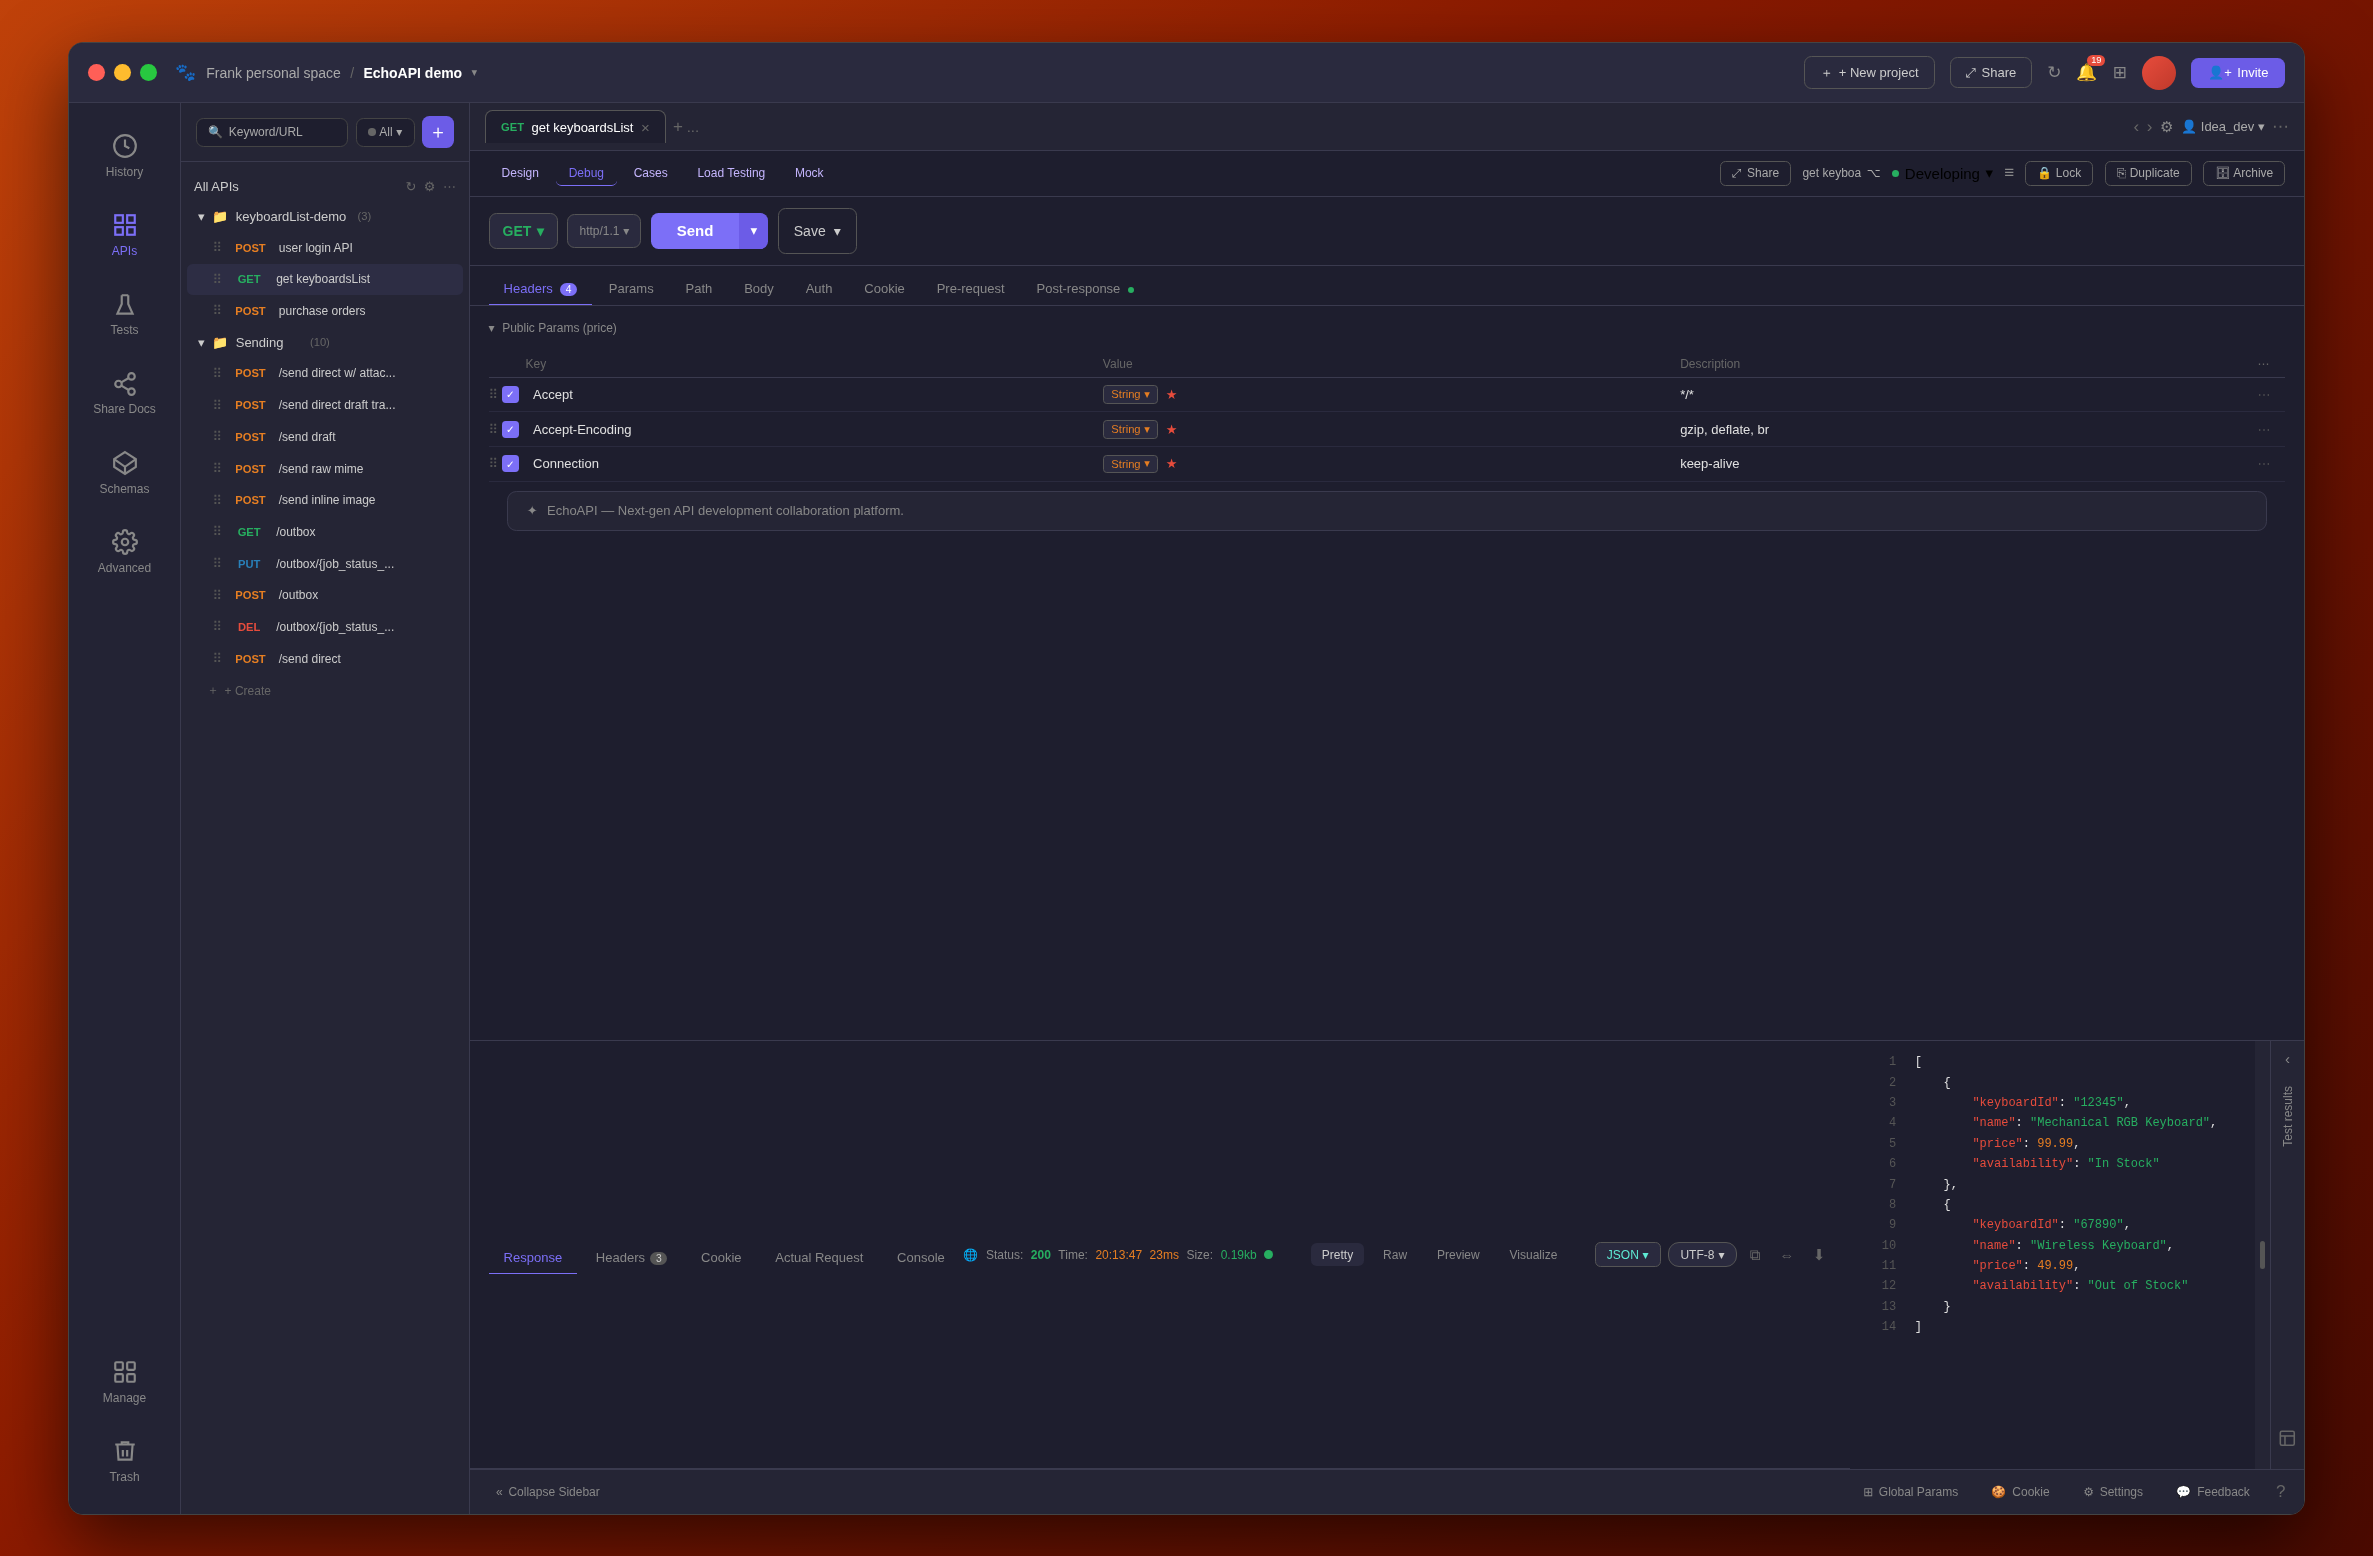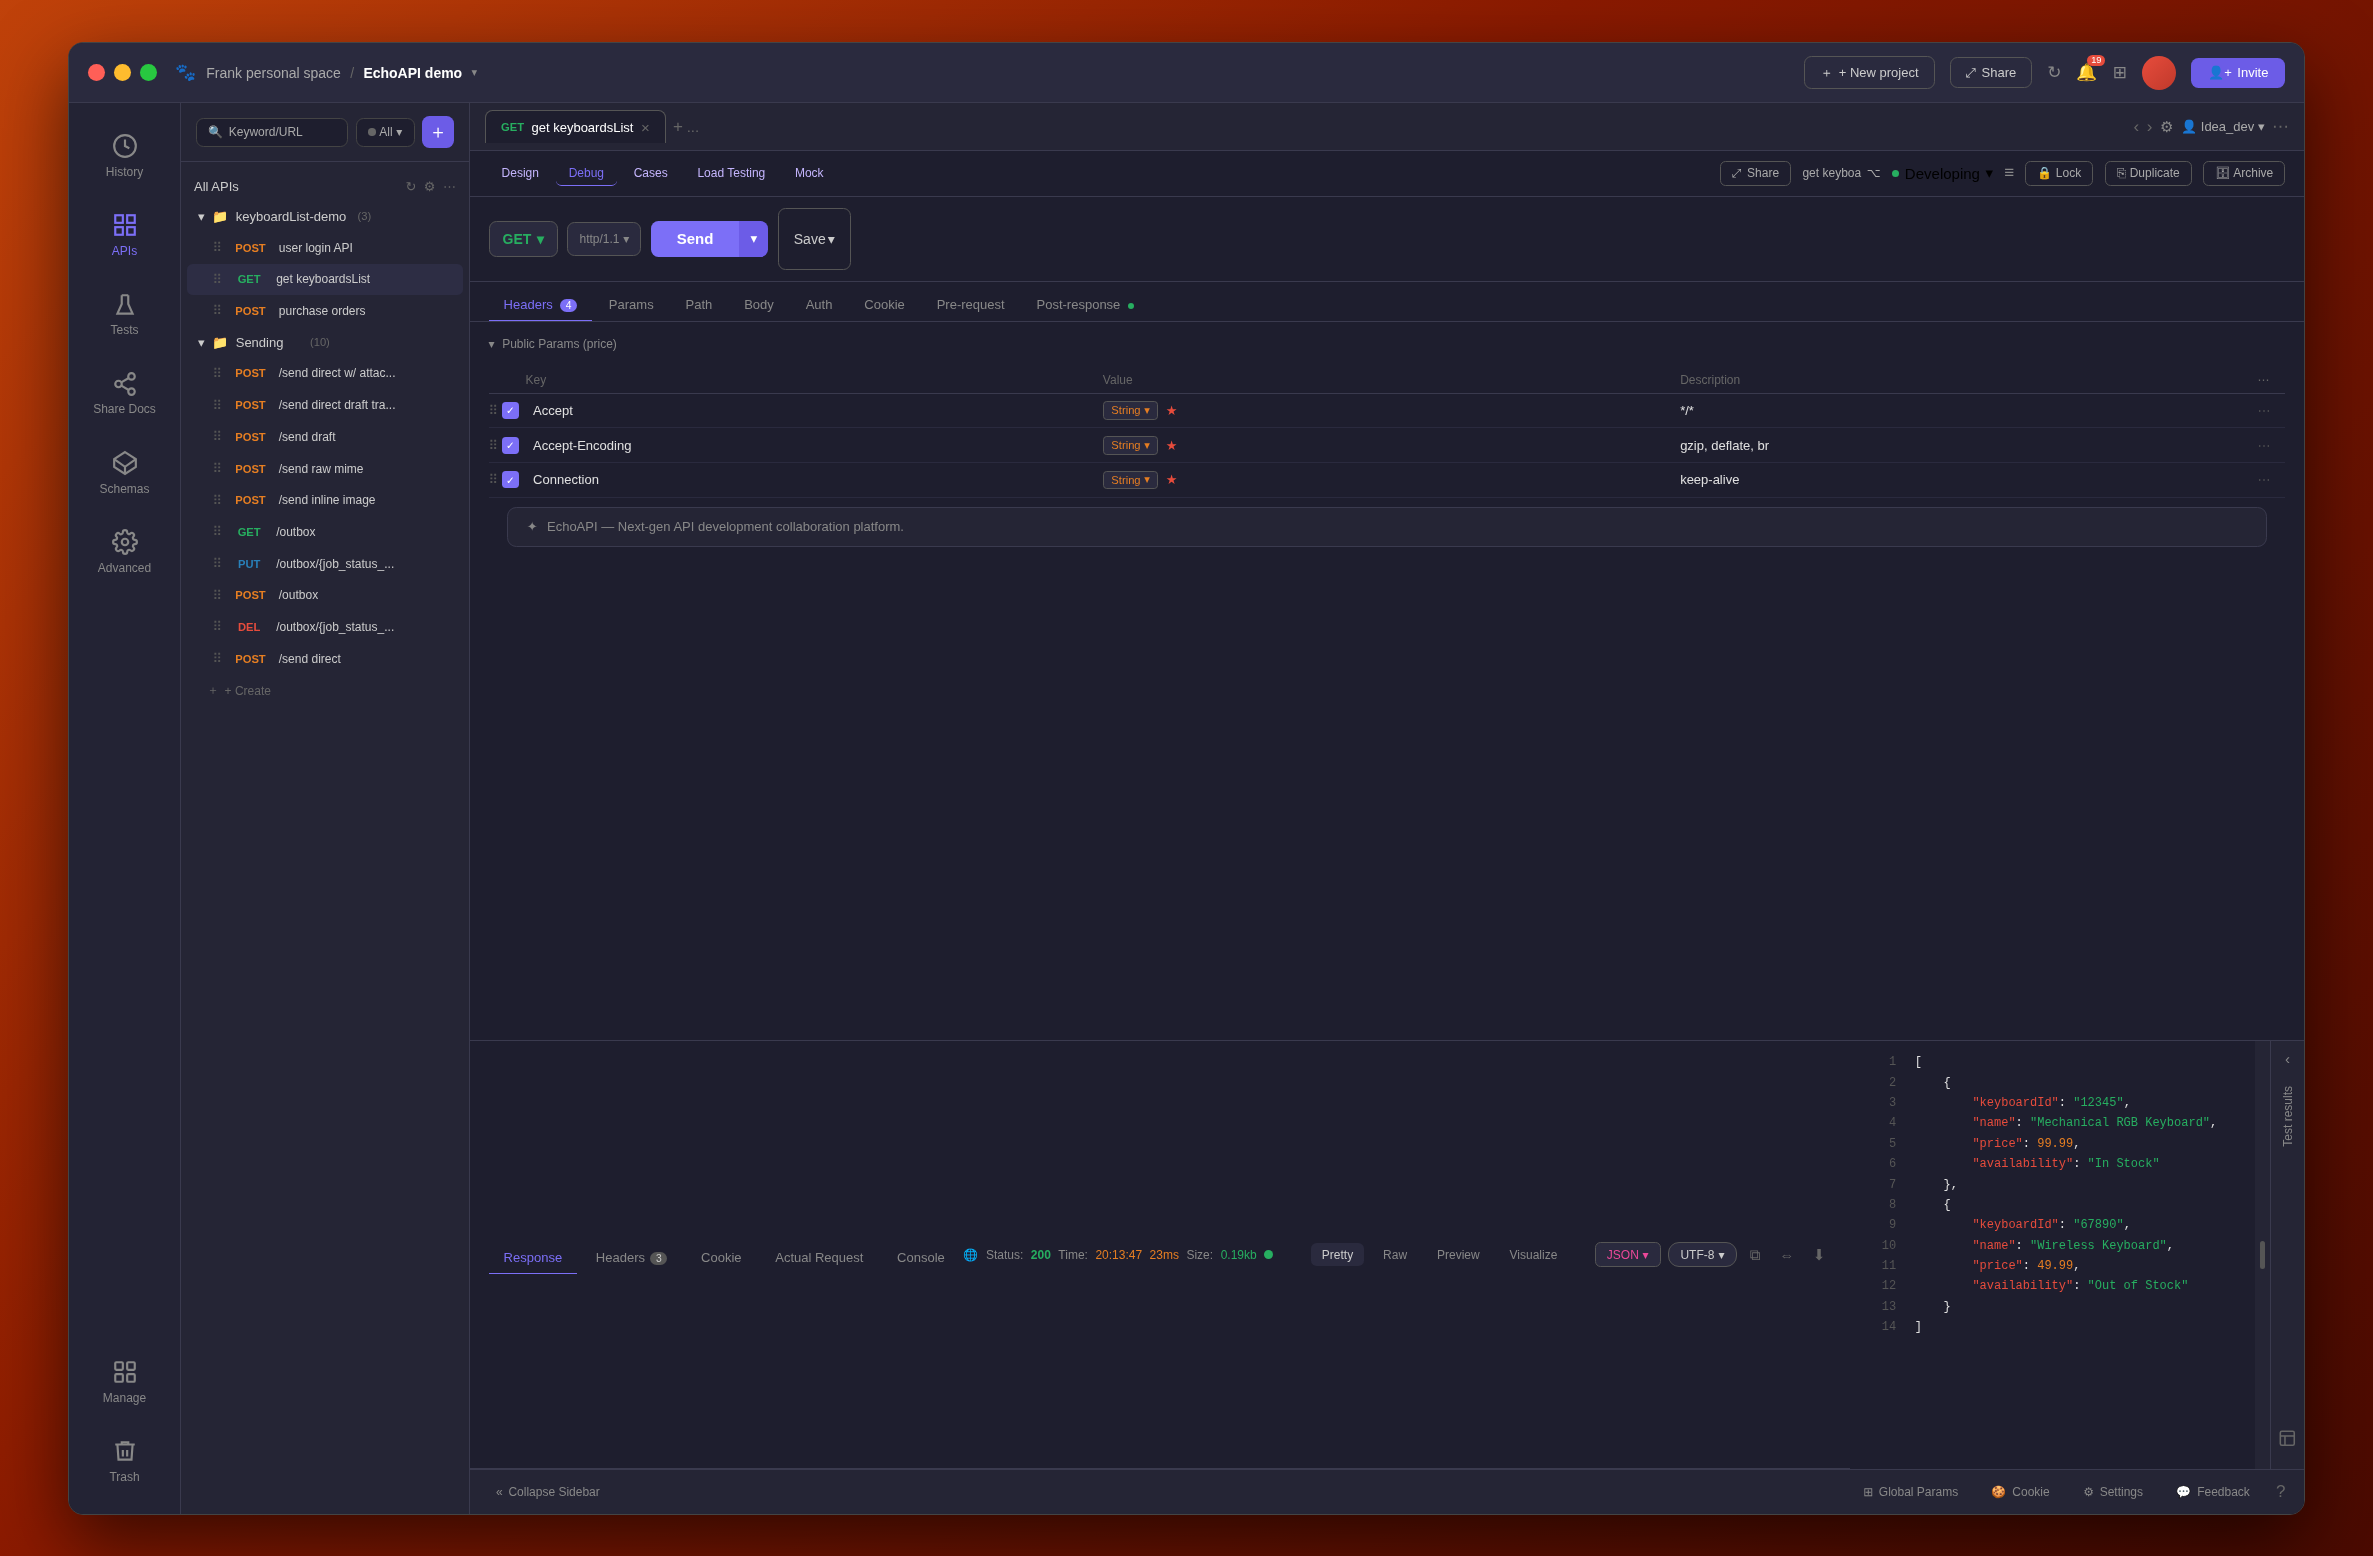--- a/index.html
+++ b/index.html
@@ -402,25 +402,25 @@
       color: #fff;
       padding: 9.3px 11.2px;
       cursor: pointer;
     }
     .save-btn {
       background: transparent;
       border: 0.9px solid #555;
       border-radius: 7.5px;
       color: #ccc;
       font-size: 14px;
-      padding: 22px 15px;
-      cursor: pointer;
-      display: flex;
-      align-items: center;
-      gap: 2px;
+      padding: 14px 15px;
+      cursor: pointer;
+      display: flex;
+      align-items: center;
+      gap: 8px;
     }
     
     .params-area {
       flex: 1;
       display: flex;
       flex-direction: column;
       overflow: hidden;
     }
     .params-tabs {
       display: flex;
@@ -573,21 +573,21 @@
       font-size: 12px;
       color: #888;
       cursor: pointer;
       border-radius: 5.6px;
     }
     .format-tab.active { background: #2a2a3e; color: #ccc; }
     .format-selector {
       background: #2a2a3e;
       border: 0.9px solid #555;
       border-radius: 5.6px;
-      color: #ec4899;
+      color: #5eead4;
       font-size: 12px;
       padding: 4.7px 11.2px;
       display: flex;
       align-items: center;
       gap: 3.7px;
       margin-left: 18.6px;
       cursor: pointer;
     }
     .encoding-selector {
       background: #2a2a3e;

